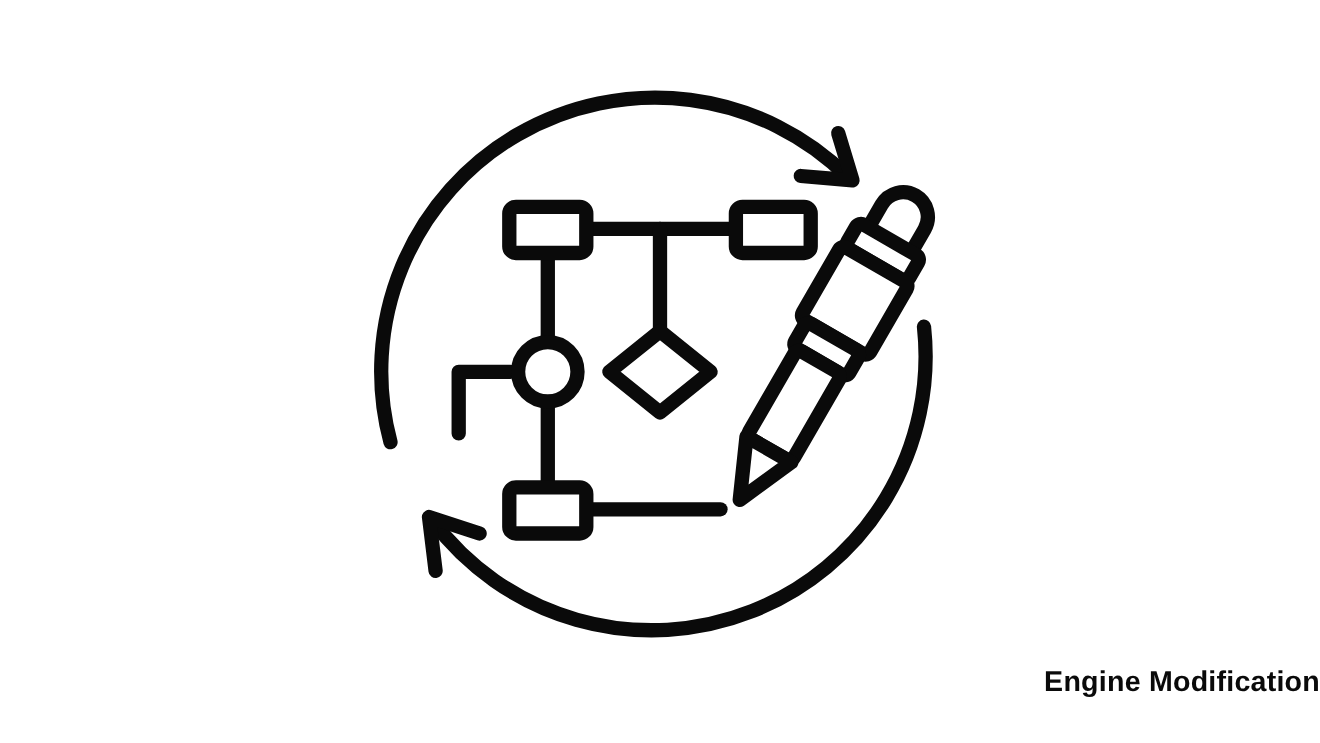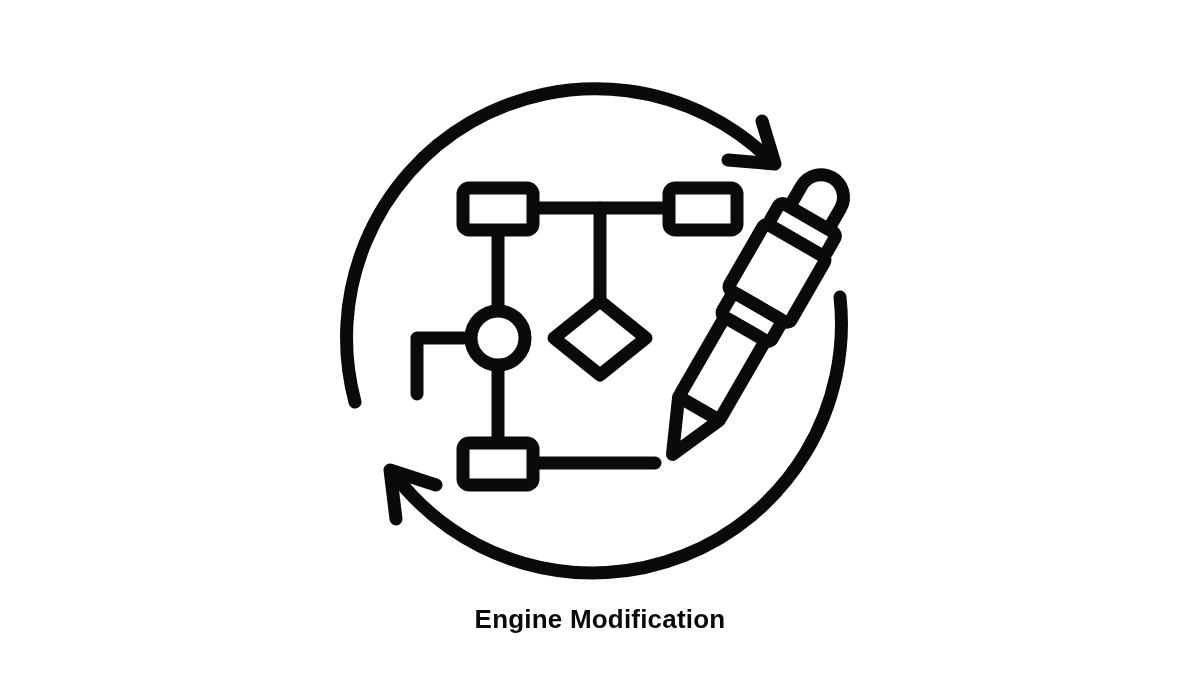--- a/index.html
+++ b/index.html
@@ -20,21 +20,21 @@
     top: 0;
     width: 1200px;
     height: 675px;
     color: var(--ink);
   }
   .caption {
     position: absolute;
     left: 0;
     right: 0;
     top: 606px;
-    text-align: center;
+    text-align: right;
     font-size: 26px;
     font-weight: 700;
     letter-spacing: 0.2px;
     color: var(--ink);
     line-height: 1;
   }
 </style>
 </head>
 <body>
 

